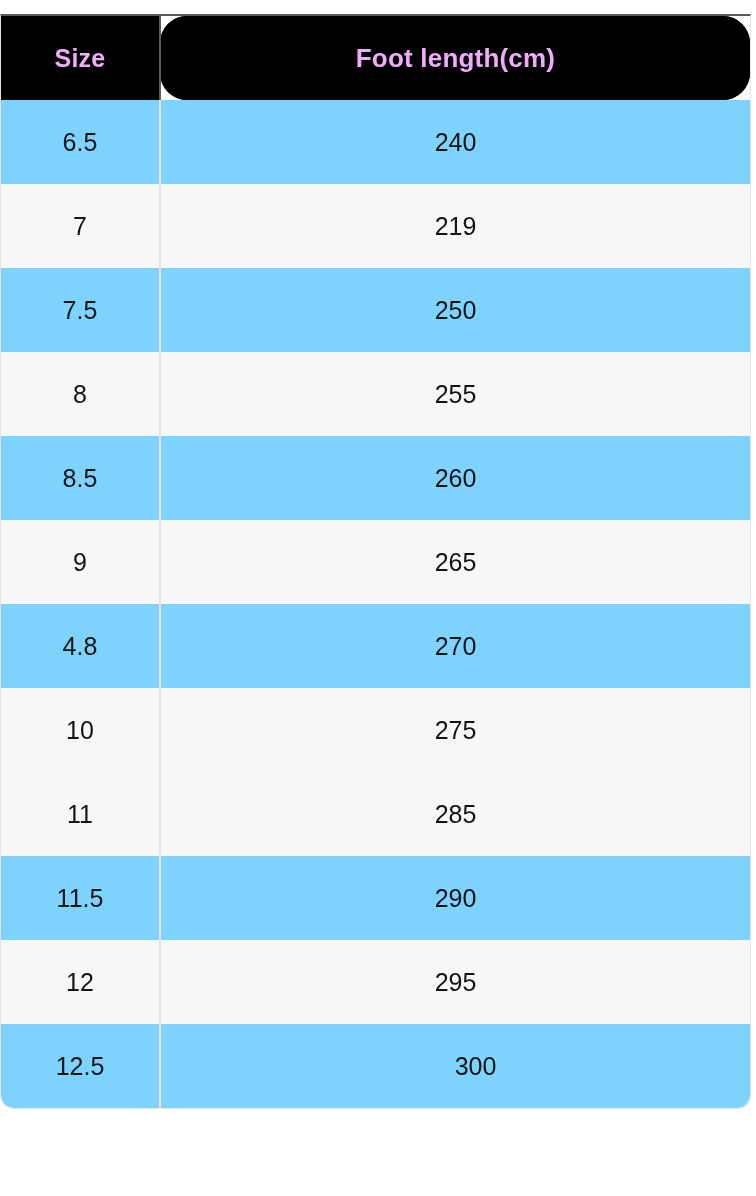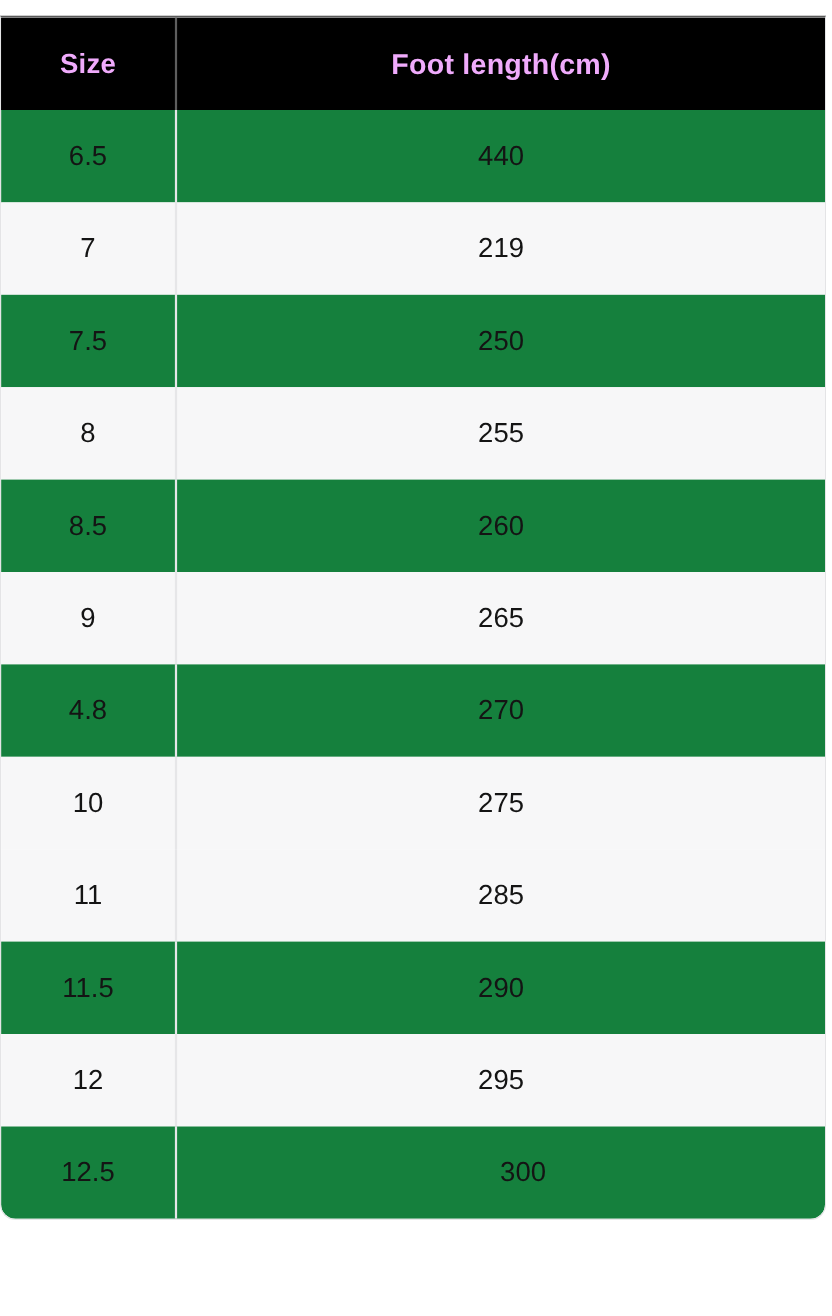--- a/index.html
+++ b/index.html
@@ -60,39 +60,40 @@
     border: 0;
     background: #000000;
   }
   thead th.col-size {
     width: 158px;
     border-right: 2px solid #5e5e5e;
     font-size: 25px;
   }
   thead th.col-foot {
     font-size: 26px;
+    border-radius: 27px;
   }
 
   
   tbody td {
     height: 84px;
     padding: 0;
     border: 0;
     text-align: center;
     vertical-align: middle;
     font-size: 25px;
     font-weight: 400;
     color: #141414;
   }
   tbody td.col-size {
     width: 158px;
     border-right: 2px solid #e6e6e8;
   }
   tbody tr.row-odd td {
-    background: #15803d;
+    background: #7dd3fc;
   }
   tbody tr.row-even td {
     background: #f7f7f8;
   }
   tbody tr:last-child td.col-size {
     border-bottom-left-radius: 13px;
   }
   tbody tr:last-child td.col-foot {
     border-bottom-right-radius: 13px;
     padding-left: 40px;
@@ -106,21 +107,21 @@
     <table class="size-table">
       <thead>
         <tr>
           <th class="col-size">Size</th>
           <th class="col-foot">Foot length(cm)</th>
         </tr>
       </thead>
       <tbody id="table-body">
           <tr class="row-odd">
             <td class="col-size">6.5</td>
-            <td class="col-foot">440</td>
+            <td class="col-foot">240</td>
           </tr>
           <tr class="row-even">
             <td class="col-size">7</td>
             <td class="col-foot">219</td>
           </tr>
           <tr class="row-odd">
             <td class="col-size">7.5</td>
             <td class="col-foot">250</td>
           </tr>
           <tr class="row-even">

